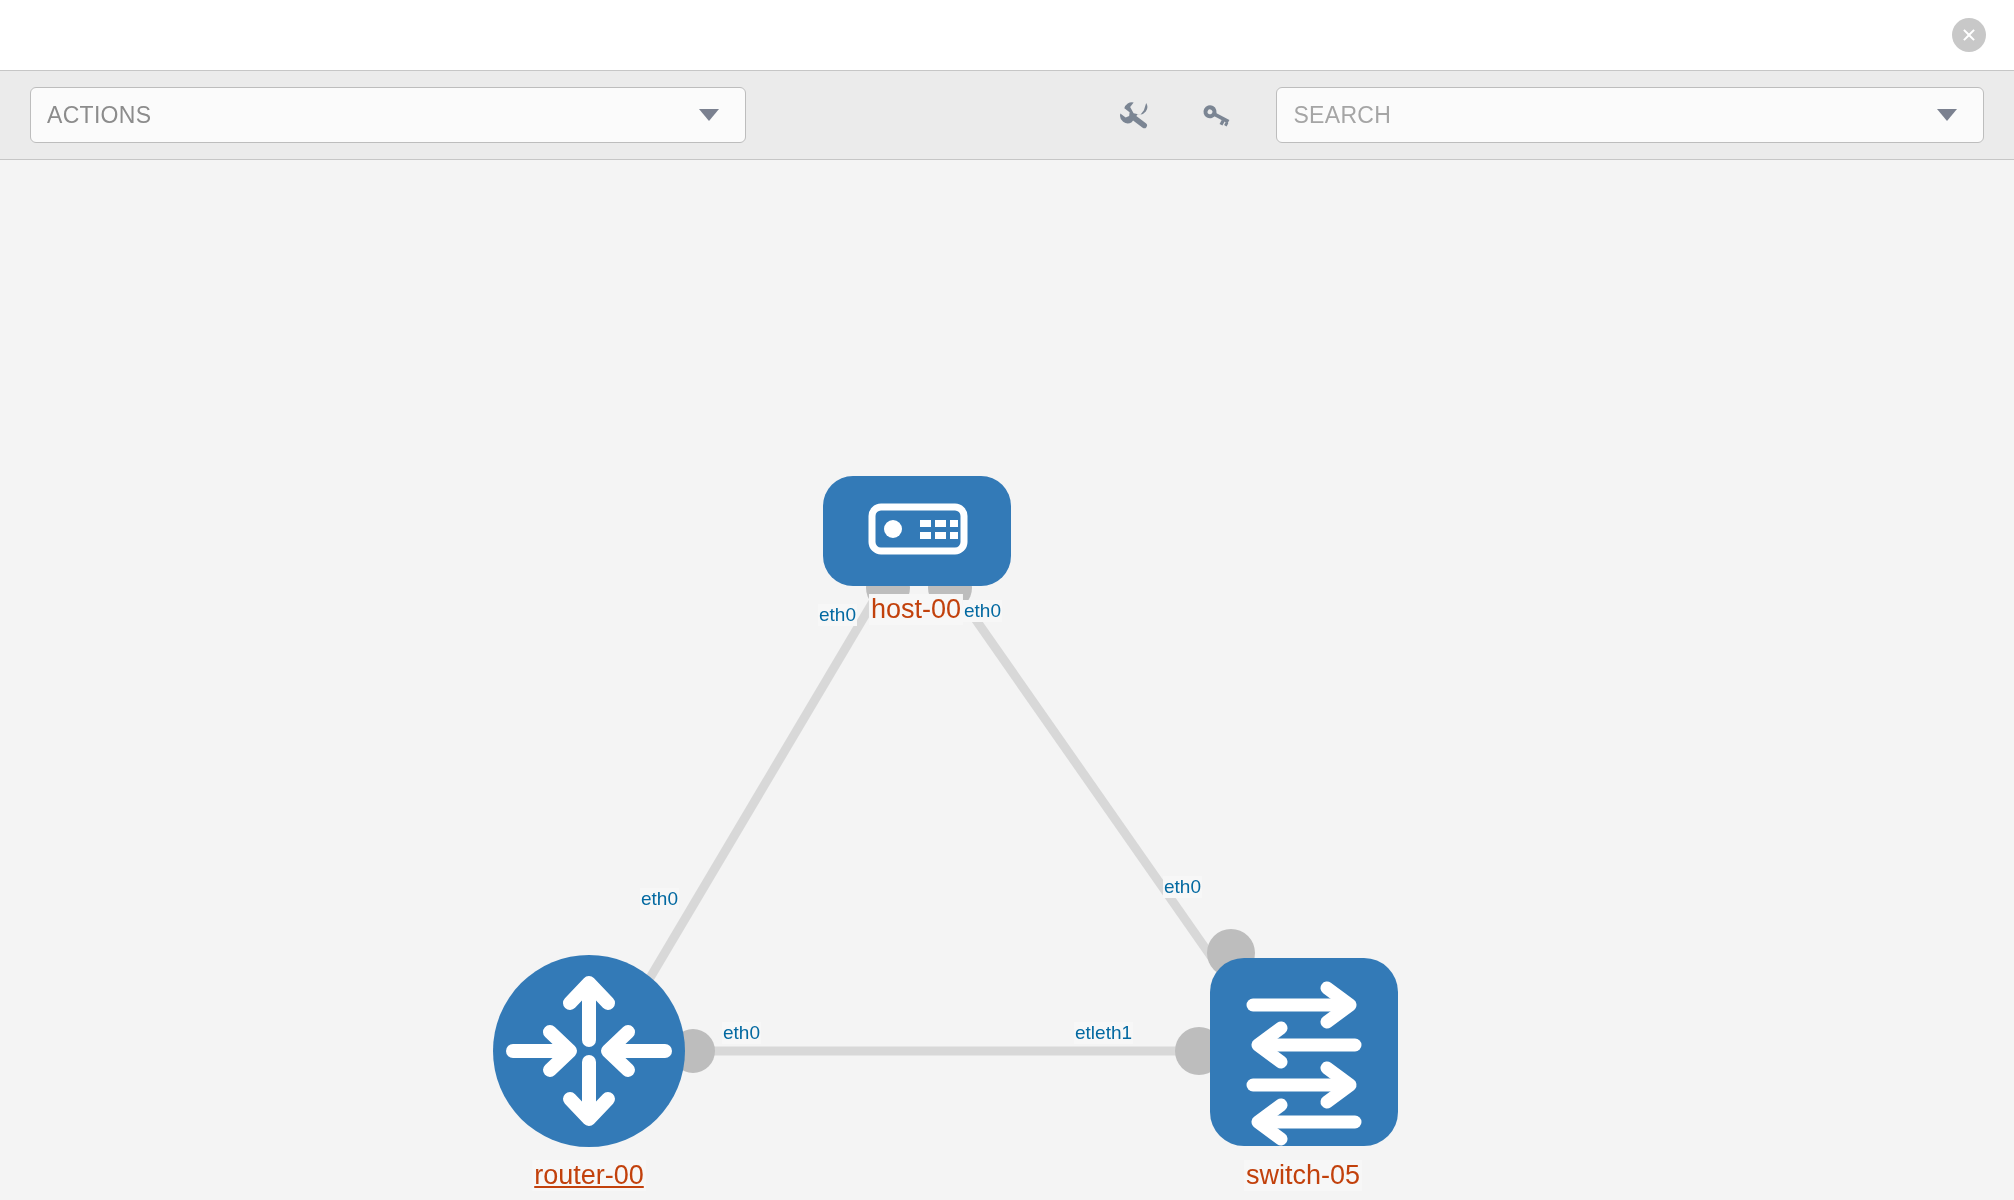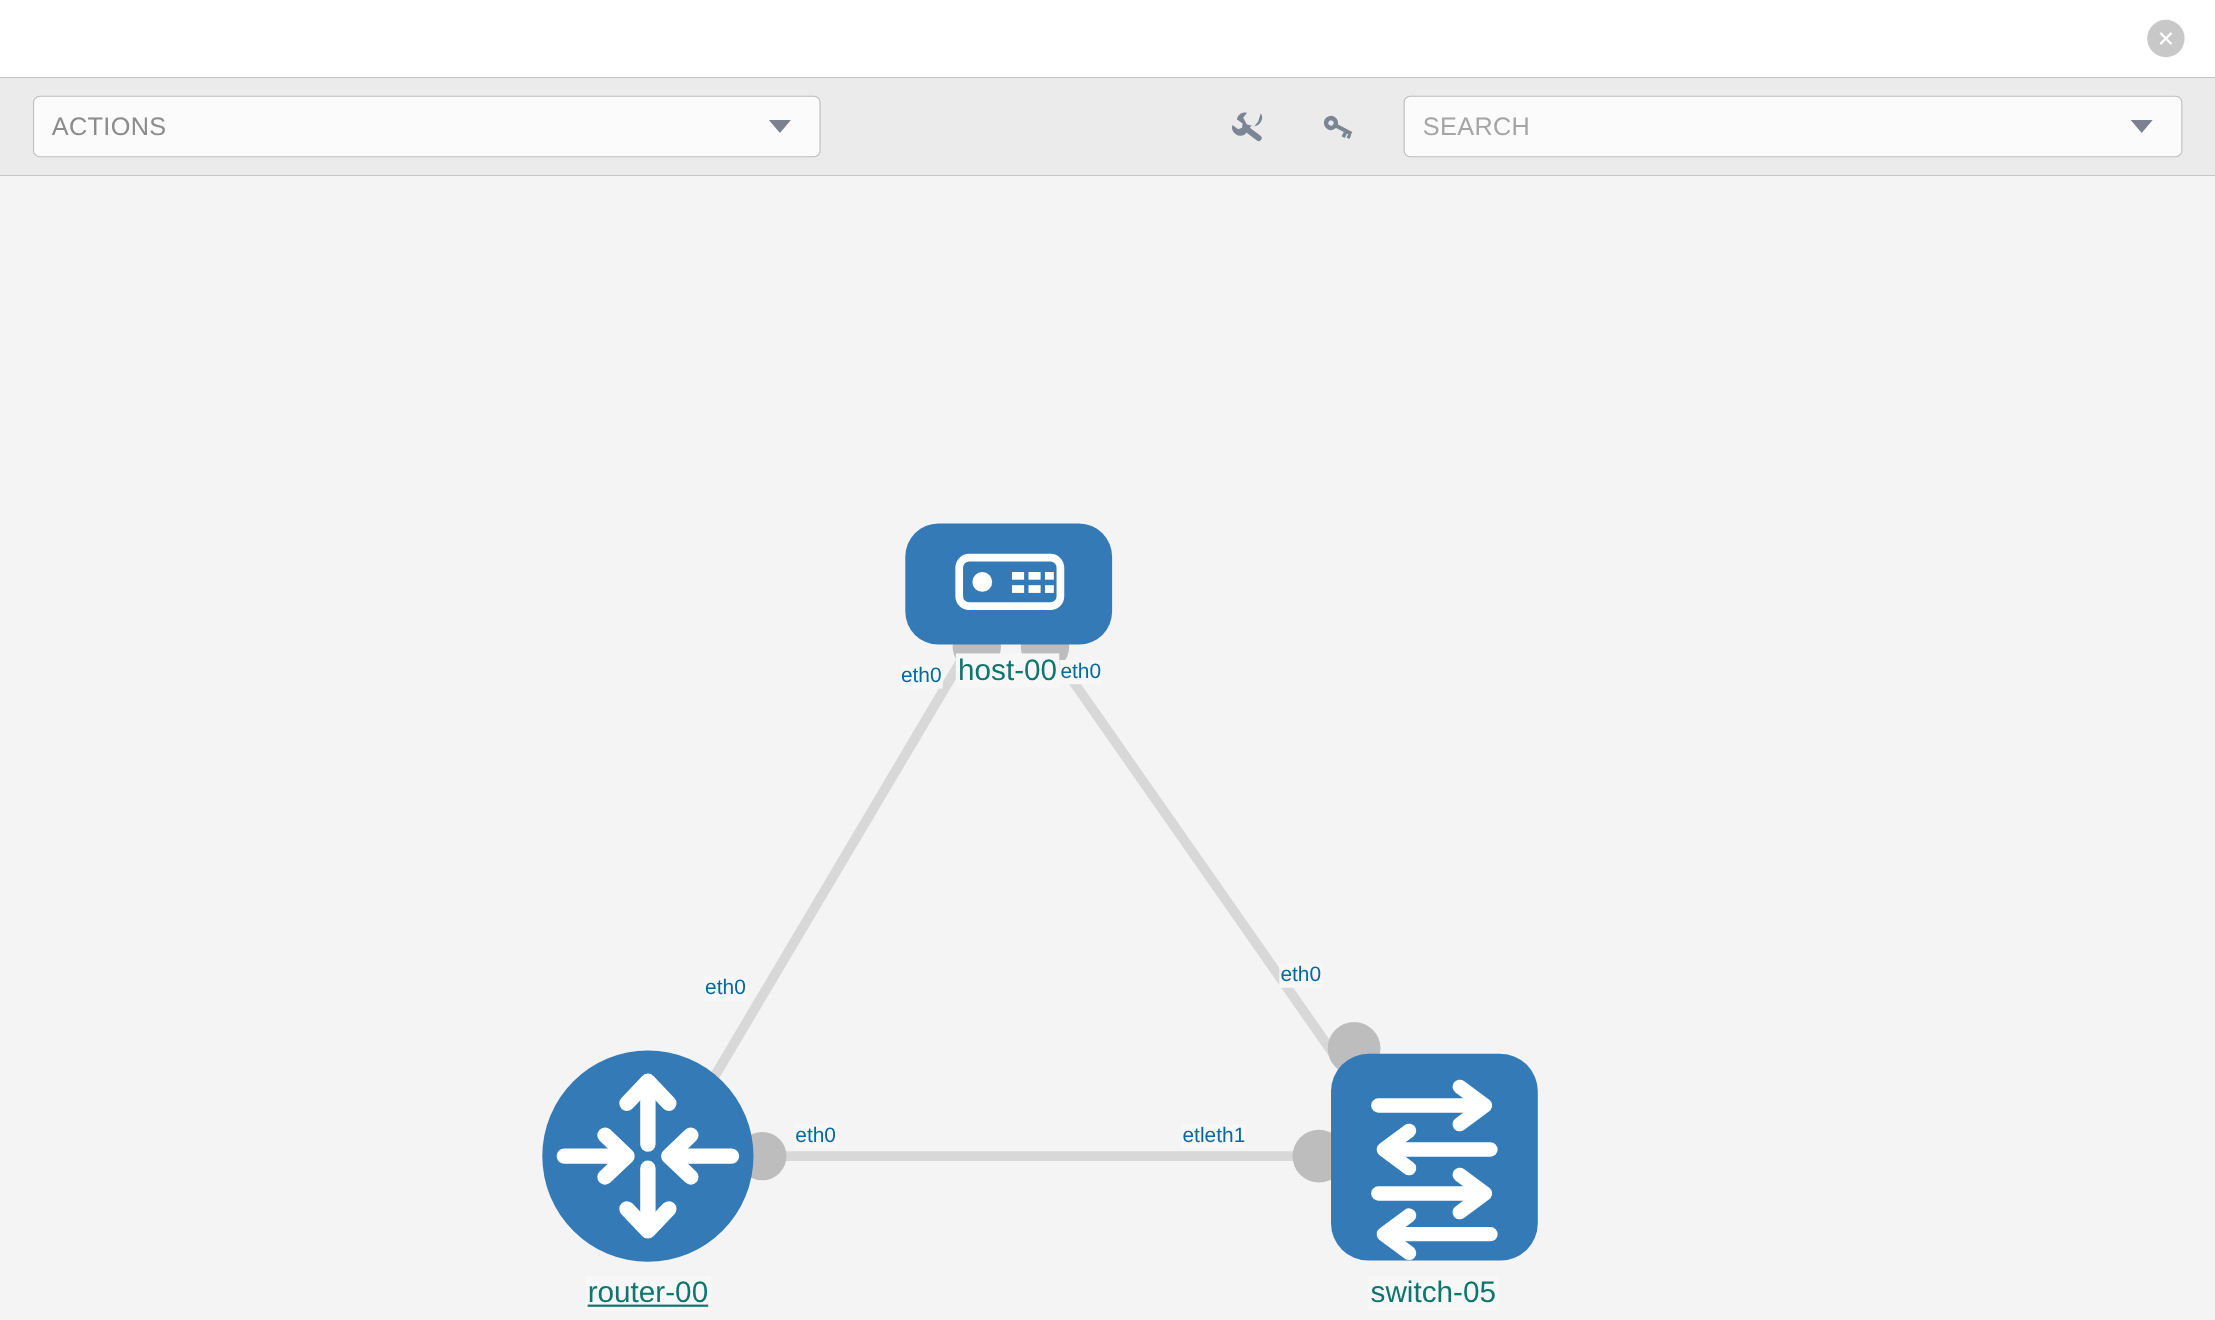--- a/index.html
+++ b/index.html
@@ -135,21 +135,21 @@
   .topology-svg {
     position: absolute;
     left: 0; top: 0;
     width: 100%;
     height: 100%;
   }
 
   .node-label {
     position: absolute;
     font-size: 27px;
-    color: #0f766e;
+    color: #c2410c;
     background: #f7f7f7;
     white-space: nowrap;
     transform: translateX(-50%);
     padding: 0 2px;
   }
   .edge-label {
     position: absolute;
     font-size: 19px;
     color: #0369a1;
     background: #f7f7f7;

